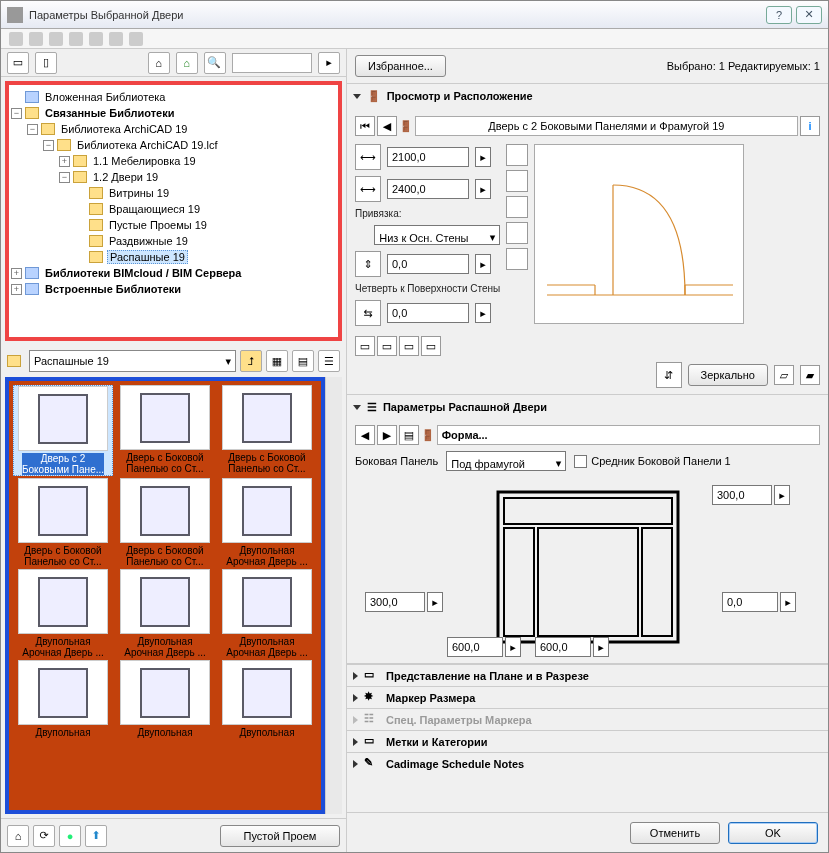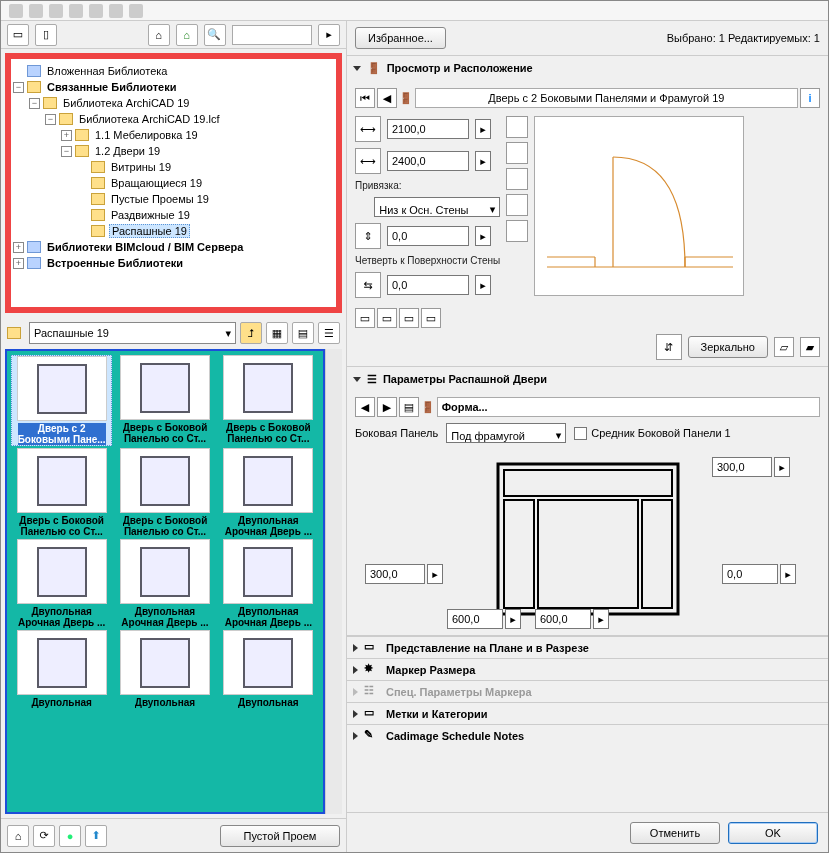--- a/index.html
+++ b/index.html
@@ -9,32 +9,32 @@
   .titlebar .ticon { width:16px; height:16px; background:#999; margin-right:6px; }
   .titlebar .title { flex:1; color:#333; }
   .titlebar .wbtn { width:26px; height:18px; border:1px solid #7a9; border-radius:3px; margin-left:4px; display:flex; align-items:center; justify-content:center; color:#456; background:#f4f9ff; }
   .toolbar-strip { height:20px; background:#f6f6f6; border-bottom:1px solid #ccc; display:flex; align-items:center; gap:6px; padding:0 8px; color:#777;}
   .tool { width:14px; height:14px; background:#ccc; border-radius:2px; }
   .content { flex:1; display:flex; overflow:hidden; }
   .left { width:346px; border-right:1px solid #ccc; display:flex; flex-direction:column; background:#f0f0f0;}
   .right { flex:1; display:flex; flex-direction:column; background:#f0f0f0;}
   .mini-toolbar { height:28px; display:flex; align-items:center; padding:4px 6px; gap:6px; border-bottom:1px solid #ccc;}
   .smallbtn { width:22px; height:22px; border:1px solid #aaa; background:#fff; border-radius:2px; display:flex; align-items:center; justify-content:center;}
-  .tree { flex:0 0 auto; background:#fff; border:6px solid #ef4444; margin:4px; height:260px; overflow:auto; padding:4px 2px;}
+  .tree { flex:0 0 auto; background:#fff; border:4px solid #ef4444; margin:4px; height:260px; overflow:auto; padding:4px 2px;}
   .tree-row { display:flex; align-items:center; height:16px; white-space:nowrap; }
   .tree-row .exp { width:11px; height:11px; border:1px solid #888; margin-right:3px; text-align:center; line-height:9px; font-size:9px; color:#666; background:#fff;}
   .tree-row .noexp { width:11px; height:11px; margin-right:3px; }
   .fld { width:14px; height:12px; background:#ffe08a; border:1px solid #caa23a; margin-right:4px; }
   .fld.blue { background:#b9d3ff; border-color:#6f98d6; }
   .tree-row .lbl { padding:0 2px; }
   .bold { font-weight:bold; }
   .sel { background:#cde6ff; border:1px dotted #5a94d6; }
   .lib-combo { height:32px; display:flex; align-items:center; padding:4px 6px; gap:4px;}
   .combo { flex:1; height:22px; border:1px solid #888; background:#fff; display:flex; align-items:center; padding:0 4px; justify-content:space-between;}
-  .browser { flex:1; background:#14b8a6; border:2px solid #1d4ed8; margin:0 4px 4px 4px; overflow:auto; position:relative;font-weight:bold;}
+  .browser { flex:1; background:#c2410c; border:4px solid #1d4ed8; margin:0 4px 4px 4px; overflow:auto; position:relative;}
   .grid { display:grid; grid-template-columns: repeat(3,1fr); gap:2px; padding:4px;}
   .card { display:flex; flex-direction:column; align-items:center;}
   .thumb { width:90px; height:65px; background:#fff; border:1px solid #ccc; display:flex; align-items:center; justify-content:center;}
   .door { width:50px; height:50px; border:2px solid #5a5a66; background:#eef; display:flex;}
   .cap { text-align:center; font-size:10px; line-height:11px; margin-top:2px; height:22px; overflow:hidden;}
   .card.sel .cap { background:#2f6fd0; color:#fff;}
   .left-footer { height:34px; border-top:1px solid #ccc; display:flex; align-items:center; padding:4px 6px; gap:4px;}
   .btn { height:22px; border:1px solid #888; background:linear-gradient(#fdfdfd,#e5e5e5); border-radius:3px; padding:0 12px; display:flex; align-items:center; justify-content:center;}
   .btn.primary { border-color:#1f6fbf; box-shadow:0 0 0 1px #a9cdf5 inset;}
   .top-right { display:flex; align-items:center; justify-content:space-between; padding:6px 8px; border-bottom:1px solid #ccc;}
@@ -70,20 +70,26 @@
   .sec-row.dis { color:#9a9a9a;}
   .footer { height:40px; border-top:1px solid #ccc; display:flex; align-items:center; justify-content:flex-end; gap:8px; padding:0 10px;}
   .scrollbar { width:17px; background:#e9e9e9; border-left:1px solid #ccc;}
   svg.door-prev line, svg.door-prev path { stroke:#d78b2f; fill:none; stroke-width:1.2;}
 </style>
 </head>
 <body>
 
 <div class="window">
 
+  <div class="titlebar">
+    <div class="ticon"></div>
+    <div class="title">Параметры Выбранной Двери</div>
+    <div class="wbtn">?</div>
+    <div class="wbtn">✕</div>
+  </div>
 
   <div class="toolbar-strip">
     <div class="tool"></div>
       <div class="tool"></div>
       <div class="tool"></div>
       <div class="tool"></div>
       <div class="tool"></div>
       <div class="tool"></div>
       <div class="tool"></div>
   </div>

